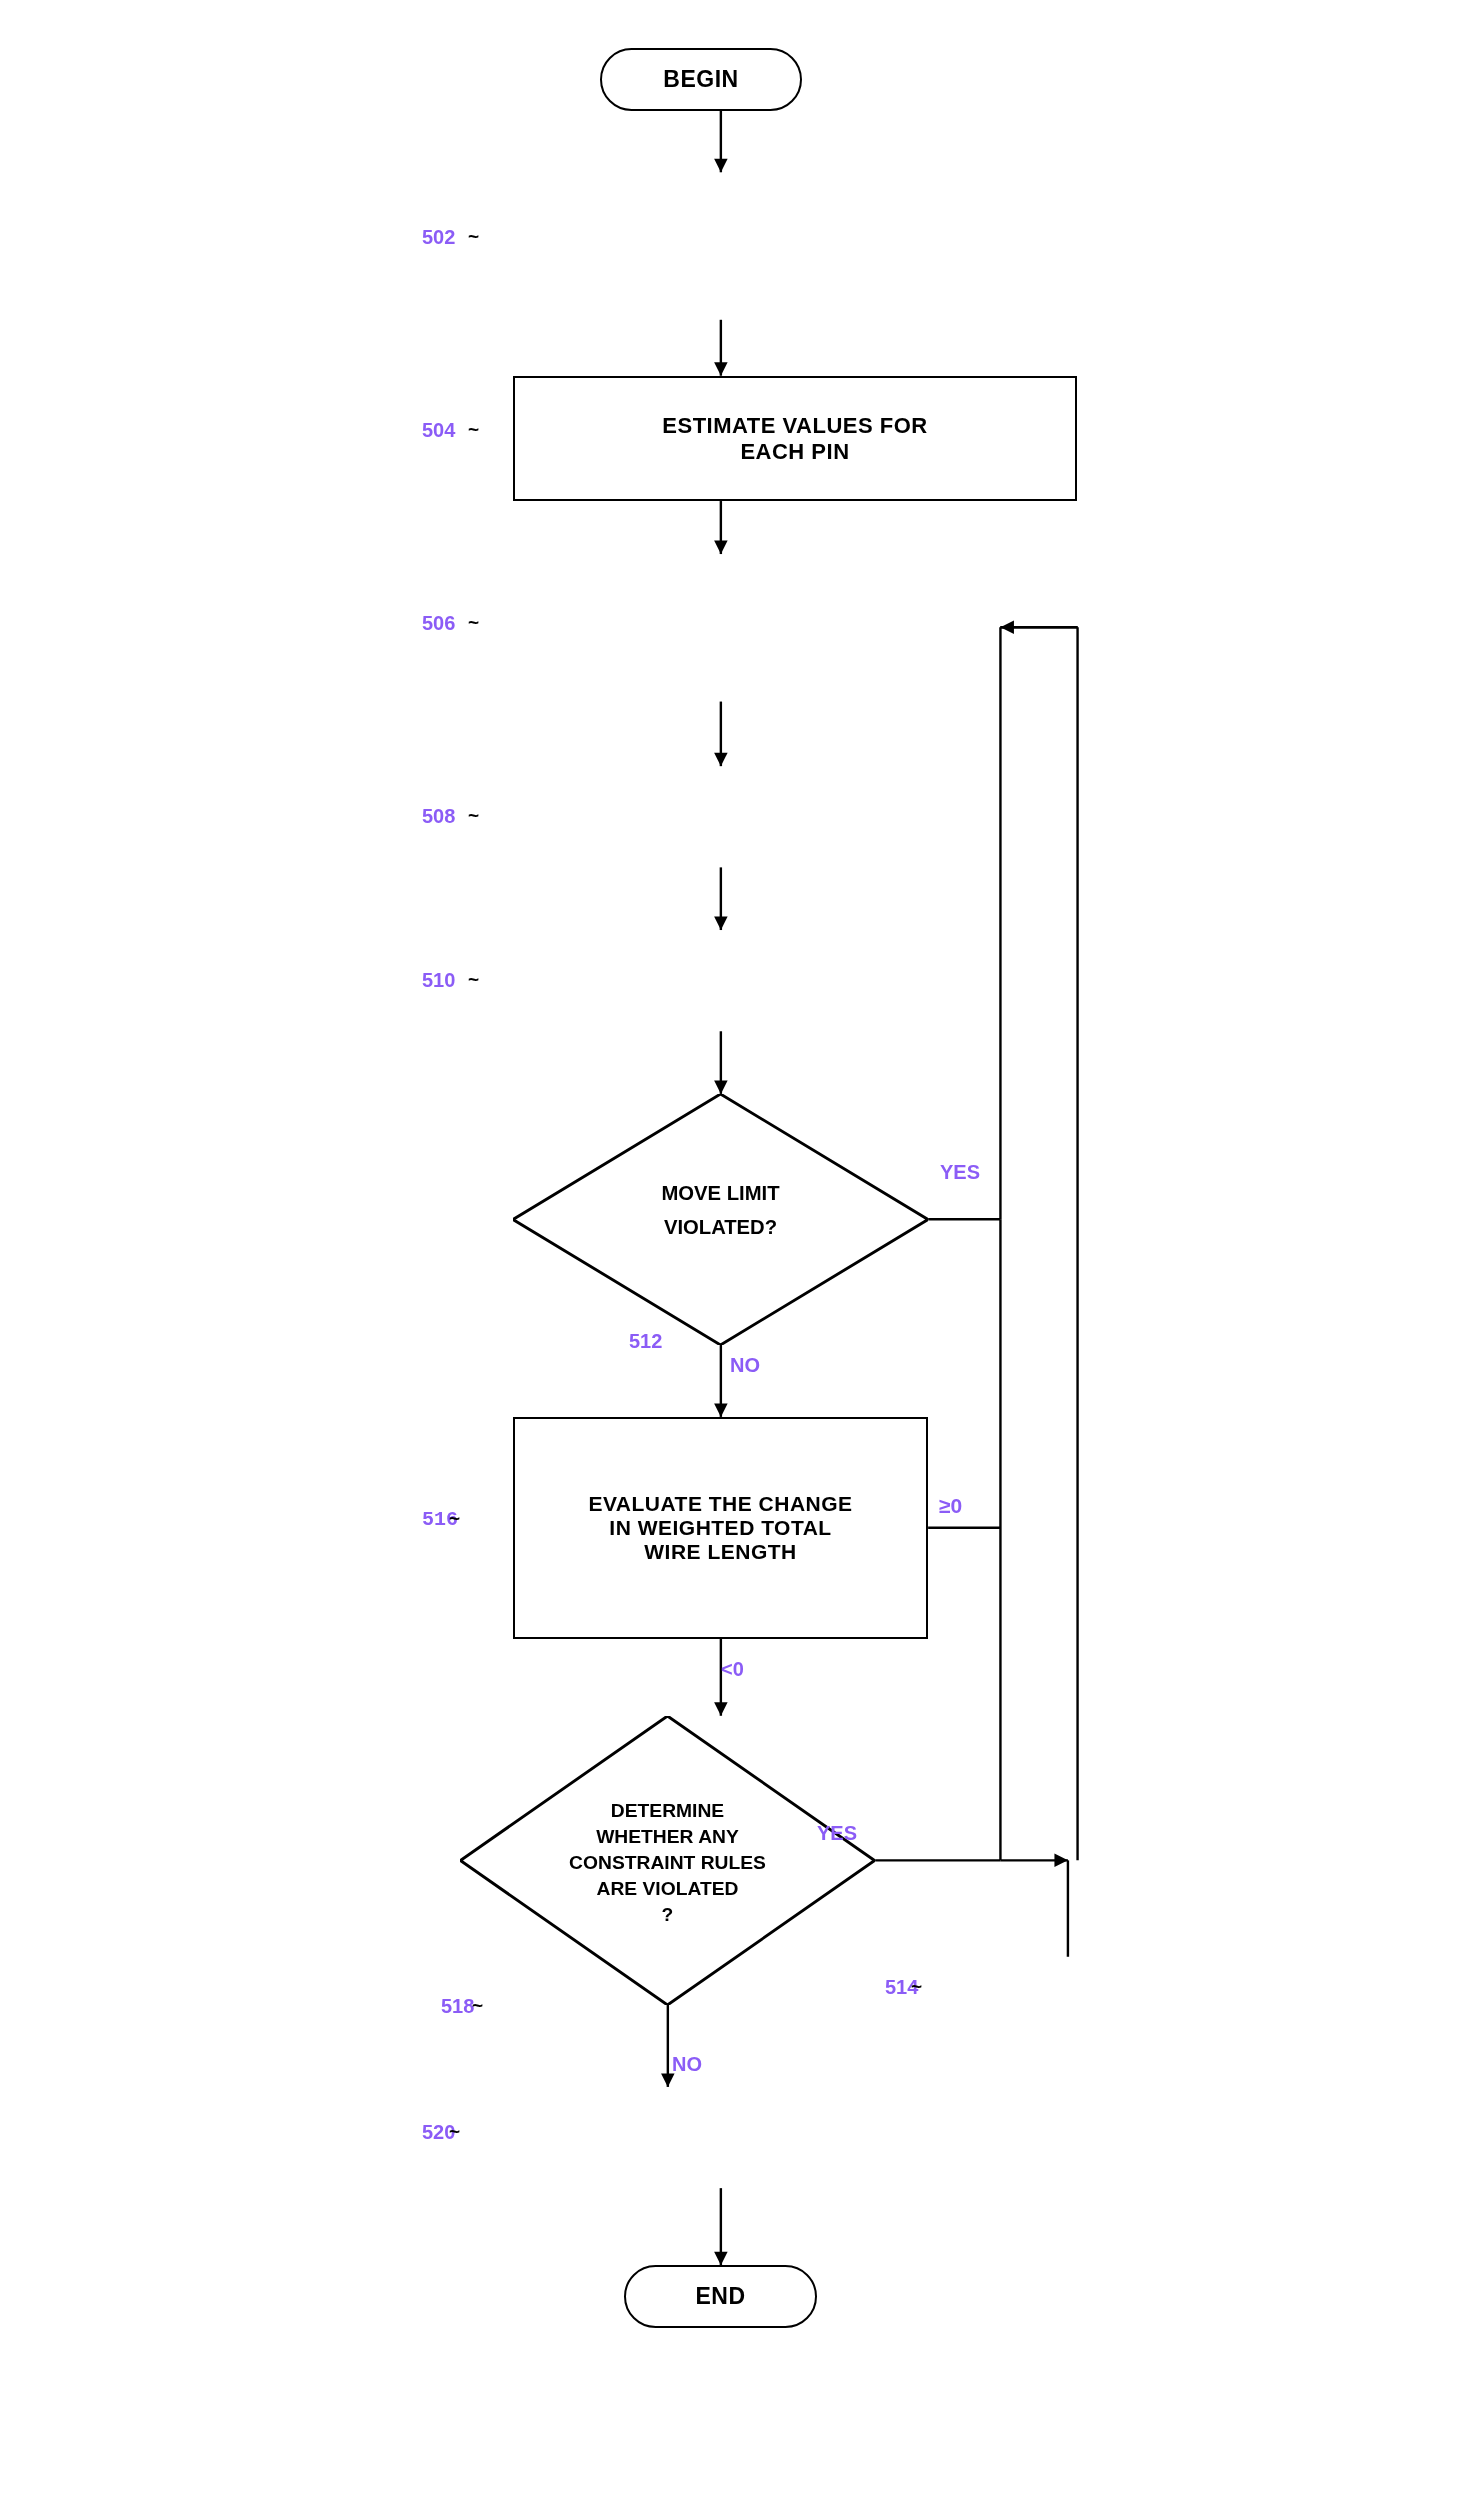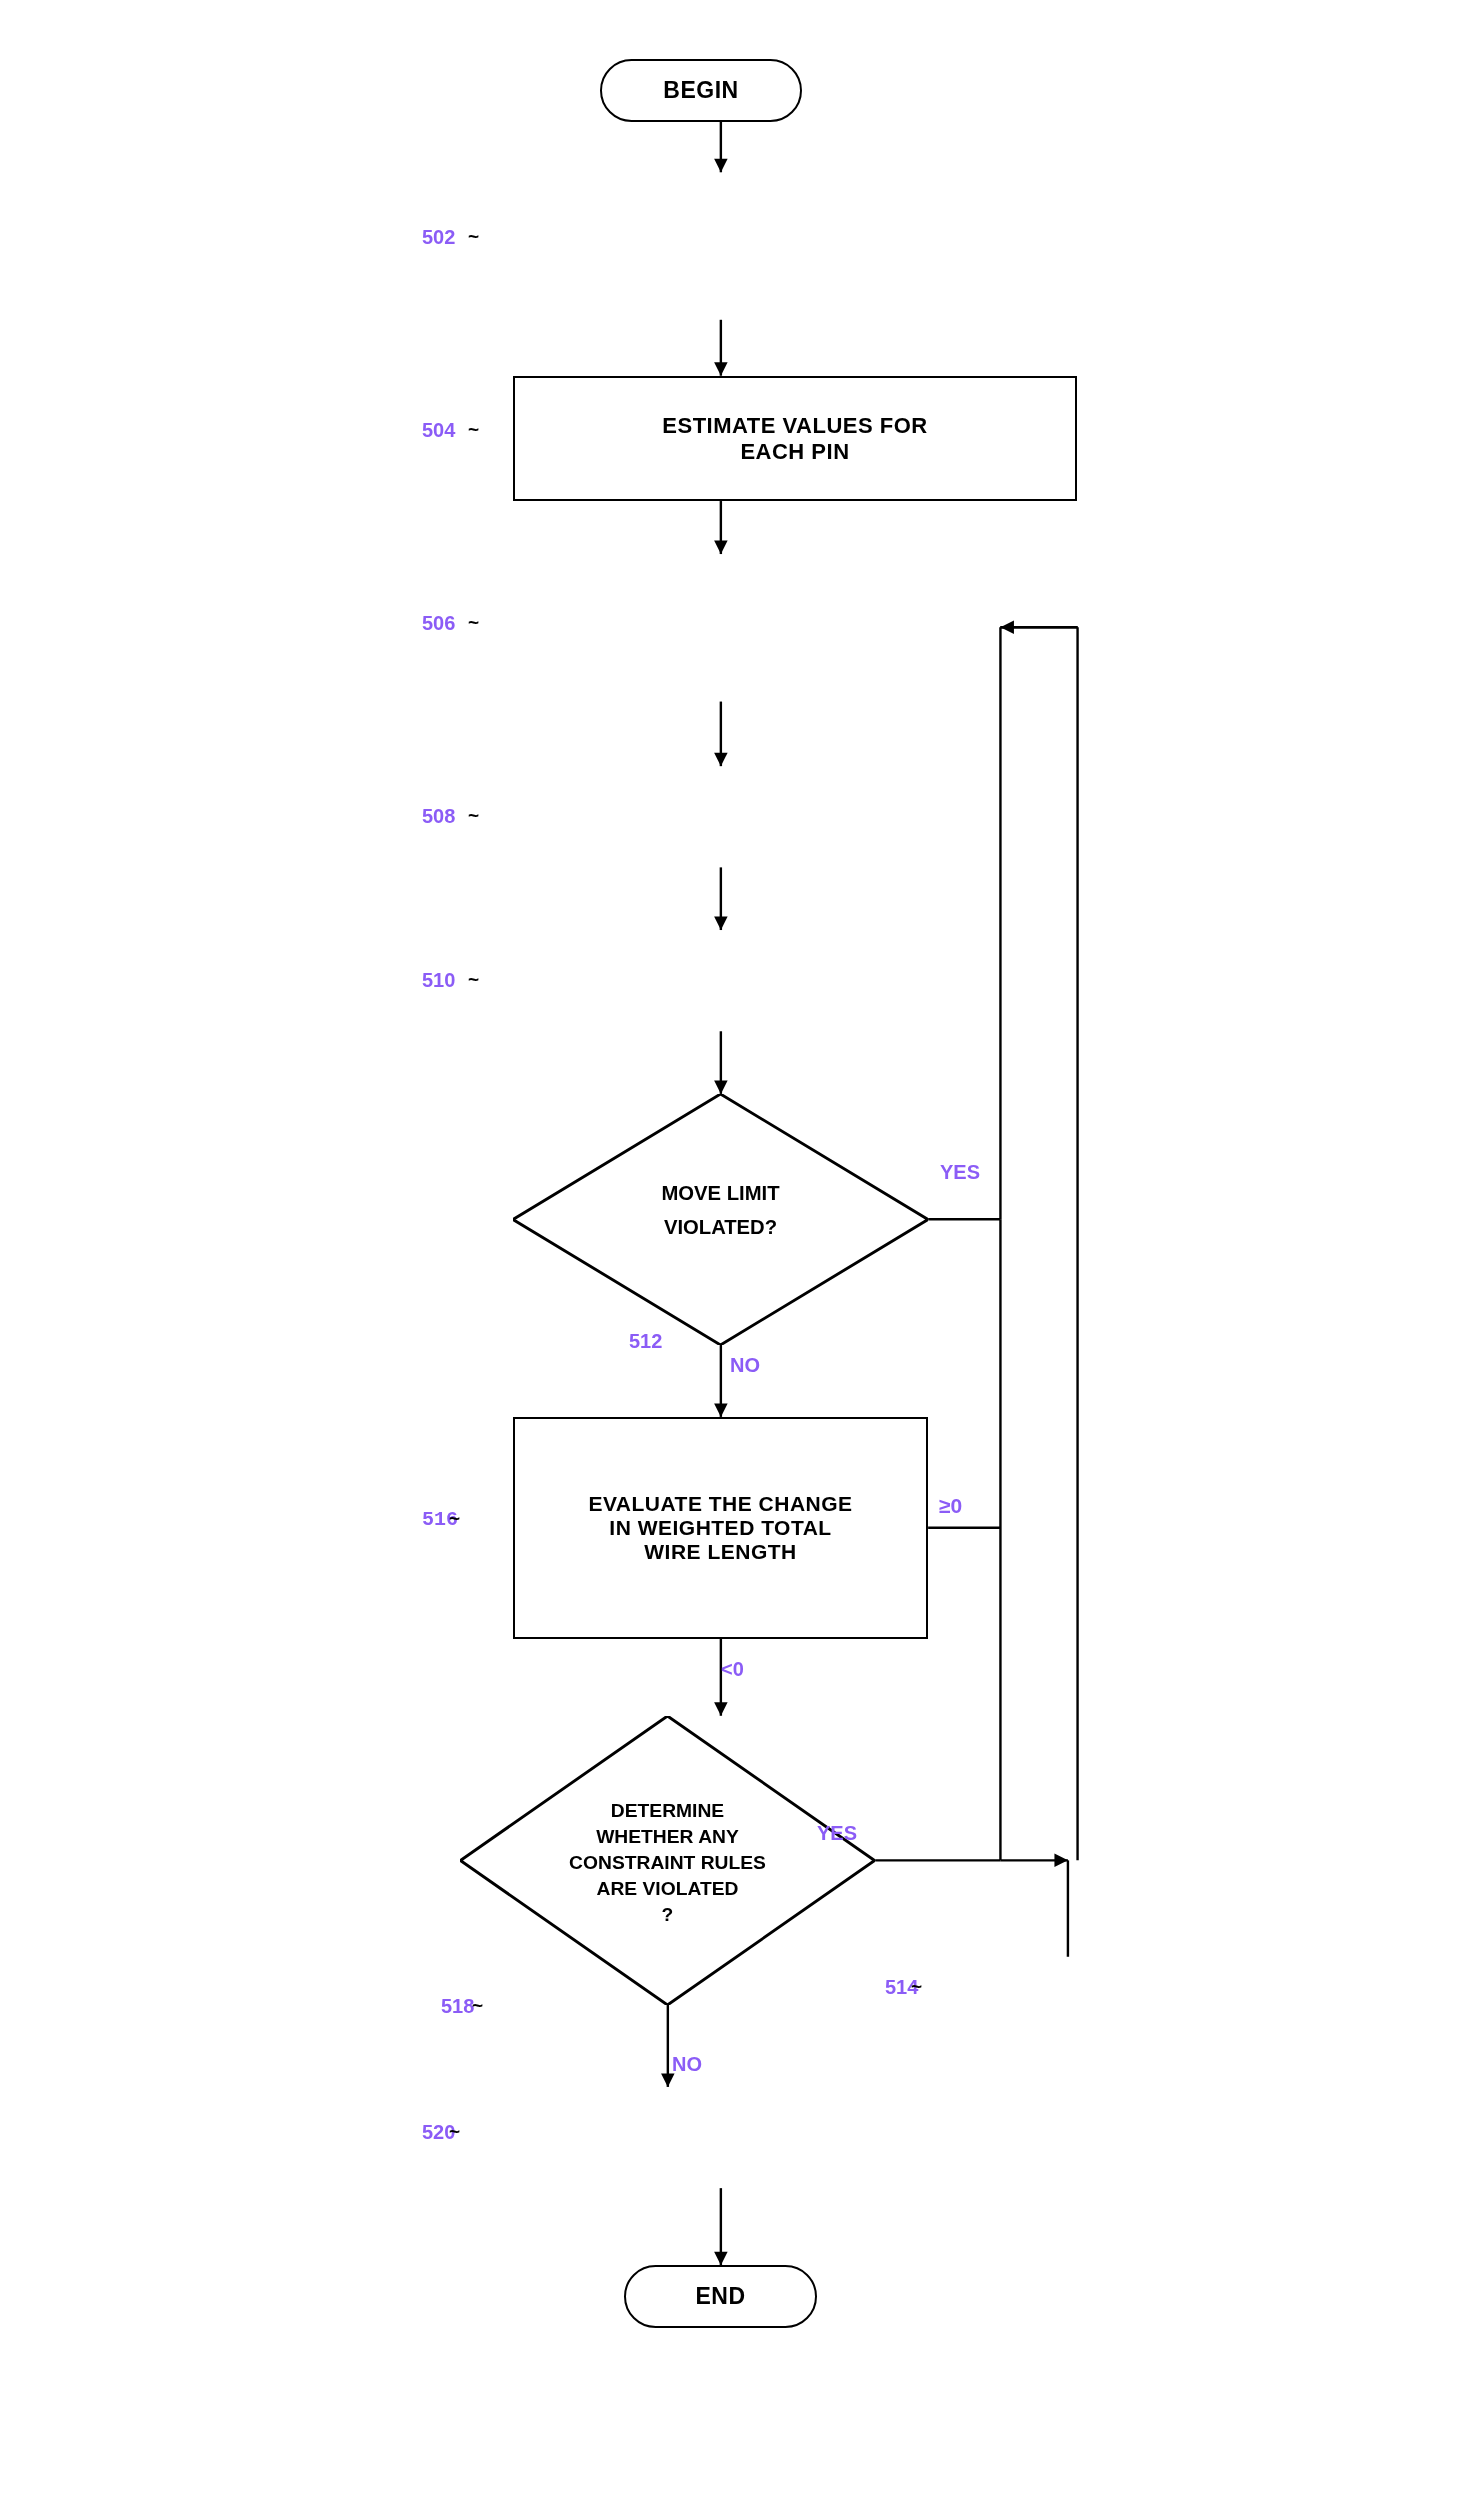--- a/index.html
+++ b/index.html
@@ -103,21 +103,21 @@
 
     <line x1="660" y1="1245" x2="660" y2="631" stroke="#000" stroke-width="2.5"></line>
     <line x1="660" y1="631" x2="740" y2="631" stroke="#000" stroke-width="2.5"></line>
     <line x1="740" y1="631" x2="740" y2="1910" stroke="#000" stroke-width="2.5"></line>
     <line x1="740" y1="631" x2="740" y2="631" stroke="#000" stroke-width="2.5"></line>
 
     <line x1="660" y1="631" x2="740" y2="631" stroke="#000" stroke-width="2.5"></line>
     <polygon points="660,631 674,624 674,638" fill="#000"></polygon>
   </svg>
 
-  <div class="flowchart-node rounded-node" style="left:236px; top:40px; width:202px; height:63px; font-size:23px; font-weight:bold;">BEGIN</div>
+  <div class="flowchart-node rounded-node" style="left:236px; top:29px; width:202px; height:63px; font-size:23px; font-weight:bold;">BEGIN</div>
 
 
   <div class="flowchart-node rect-node" style="left:149px; top:357px; width:564px; height:125px; white-space:pre-line; font-size:22px;">ESTIMATE VALUES FOR
 EACH PIN</div>
 
 
 
 
   <div style="position:absolute; left:149px; top:1075px; width:415px; height:251px;">
     <svg width="415" height="251" viewBox="0 0 430 260">

